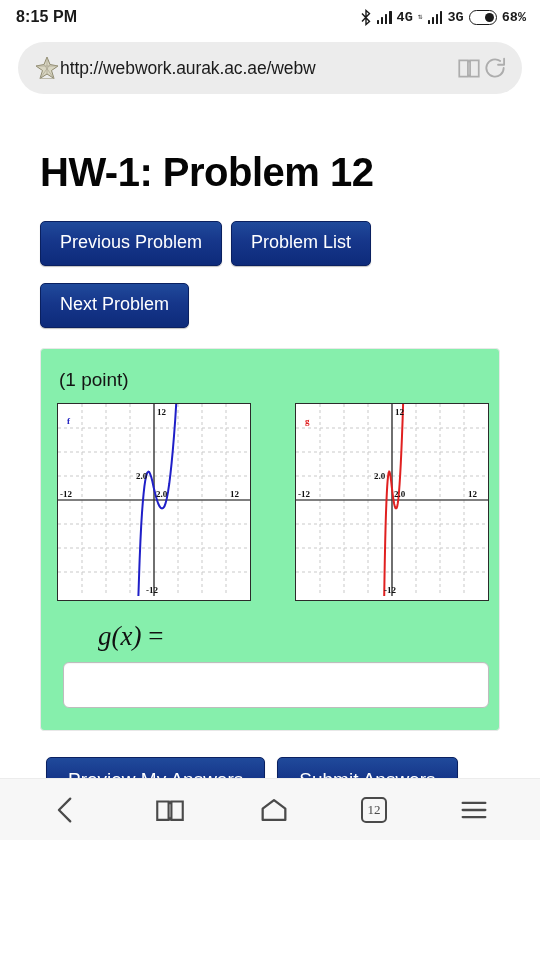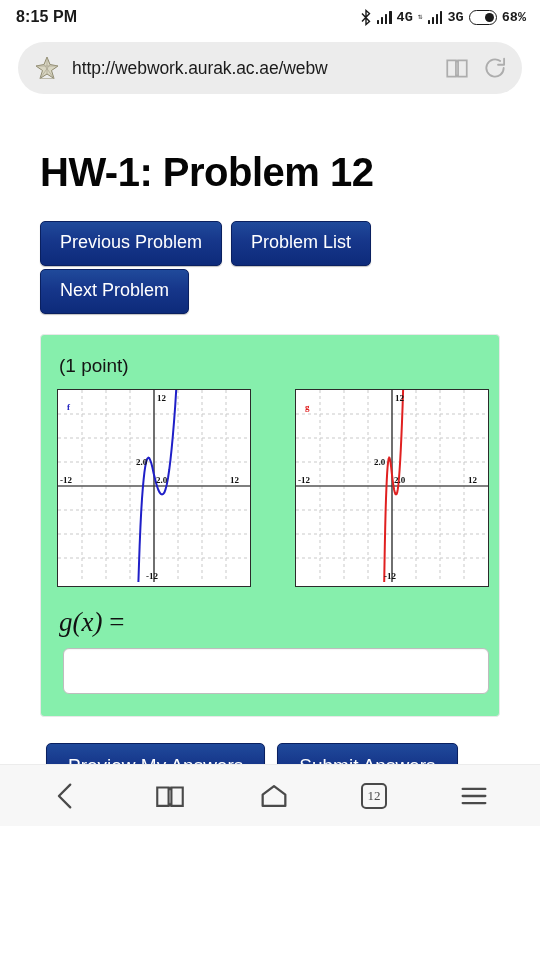--- a/index.html
+++ b/index.html
@@ -37,37 +37,37 @@
   }
   .battery::after {
     content: ""; display: block; width: 9px; height: 9px;
     background: #1a1a1a; border-radius: 50%;
   }
 
   
   .urlbar-wrap { padding: 8px 18px 14px 18px; background: #fff; }
   .urlbar {
     height: 52px; border-radius: 26px; background: #ececec;
-    display: flex; align-items: center; padding: 0 14px 0 16px; gap: 12px;
+    display: flex; align-items: center; padding: 0 14px 0 16px; 
   }
   .favicon { width: 26px; height: 26px; flex: 0 0 26px; }
   .url-text {
     flex: 1 1 auto; font-size: 17.5px; color: #1b1b1b;
     white-space: nowrap; overflow: hidden; letter-spacing: -.1px;
   }
   .url-icon { flex: 0 0 auto; width: 26px; height: 26px; opacity: .55; }
 
   
   .page { padding: 0 0 0 0; background: #fff; position: relative; }
   .h1 {
     font-size: 40px; font-weight: 700; color: #050505;
     padding: 42px 0 0 40px; letter-spacing: -.5px;
   }
 
-  .btnrow { padding: 26px 0 0 40px; display: flex; flex-wrap: wrap; gap: 3px 9px; max-width: 430px;}
+  .btnrow { padding: 26px 0 0 40px; display: flex; flex-wrap: wrap; gap: 17px 9px; max-width: 430px;}
   .wwbtn {
     background: linear-gradient(to bottom, #204a9b 0%, #16368a 45%, #0d2a7a 100%);
     color: #ffffff; border: 1px solid #0a2060; border-radius: 5px;
     font-size: 18px; font-family: "Liberation Sans", sans-serif;
     padding: 11px 19px 12px 19px; cursor: pointer;
     box-shadow: 0 1px 1px rgba(0,0,0,.25);
     line-height: 1.1;
   }
 
   .panel {
@@ -80,21 +80,21 @@
 
   .graphs { display: flex; gap: 44px; align-items: flex-start; }
   .graphbox { background: #fff; border: 1px solid #2b2b2b; }
 
   .prompt {
     font-size: 19px; color: #121212; padding: 22px 0 0 2px;
   }
   .mi { font-family: "Liberation Serif", serif; font-style: italic; font-size: 21px; }
   .gx {
     font-family: "Liberation Serif", serif; font-style: italic;
-    font-size: 27px; padding: 20px 0 6px 2px; color: #111;
+    font-size: 27px; padding: 20px 0 6px 2px; color: #111; margin-left: 39px;
   }
   .gx .eq { font-style: normal; }
 
   .ansbox {
     display: block; width: 426px; height: 46px;
     background: #fff; border: 1px solid #bdbdbd; border-radius: 6px;
     margin: 4px 0 0 6px; font-size: 17px; padding: 0 10px;
     font-family: "Liberation Sans", sans-serif;
     box-shadow: inset 0 1px 1px rgba(0,0,0,.04);
   }

